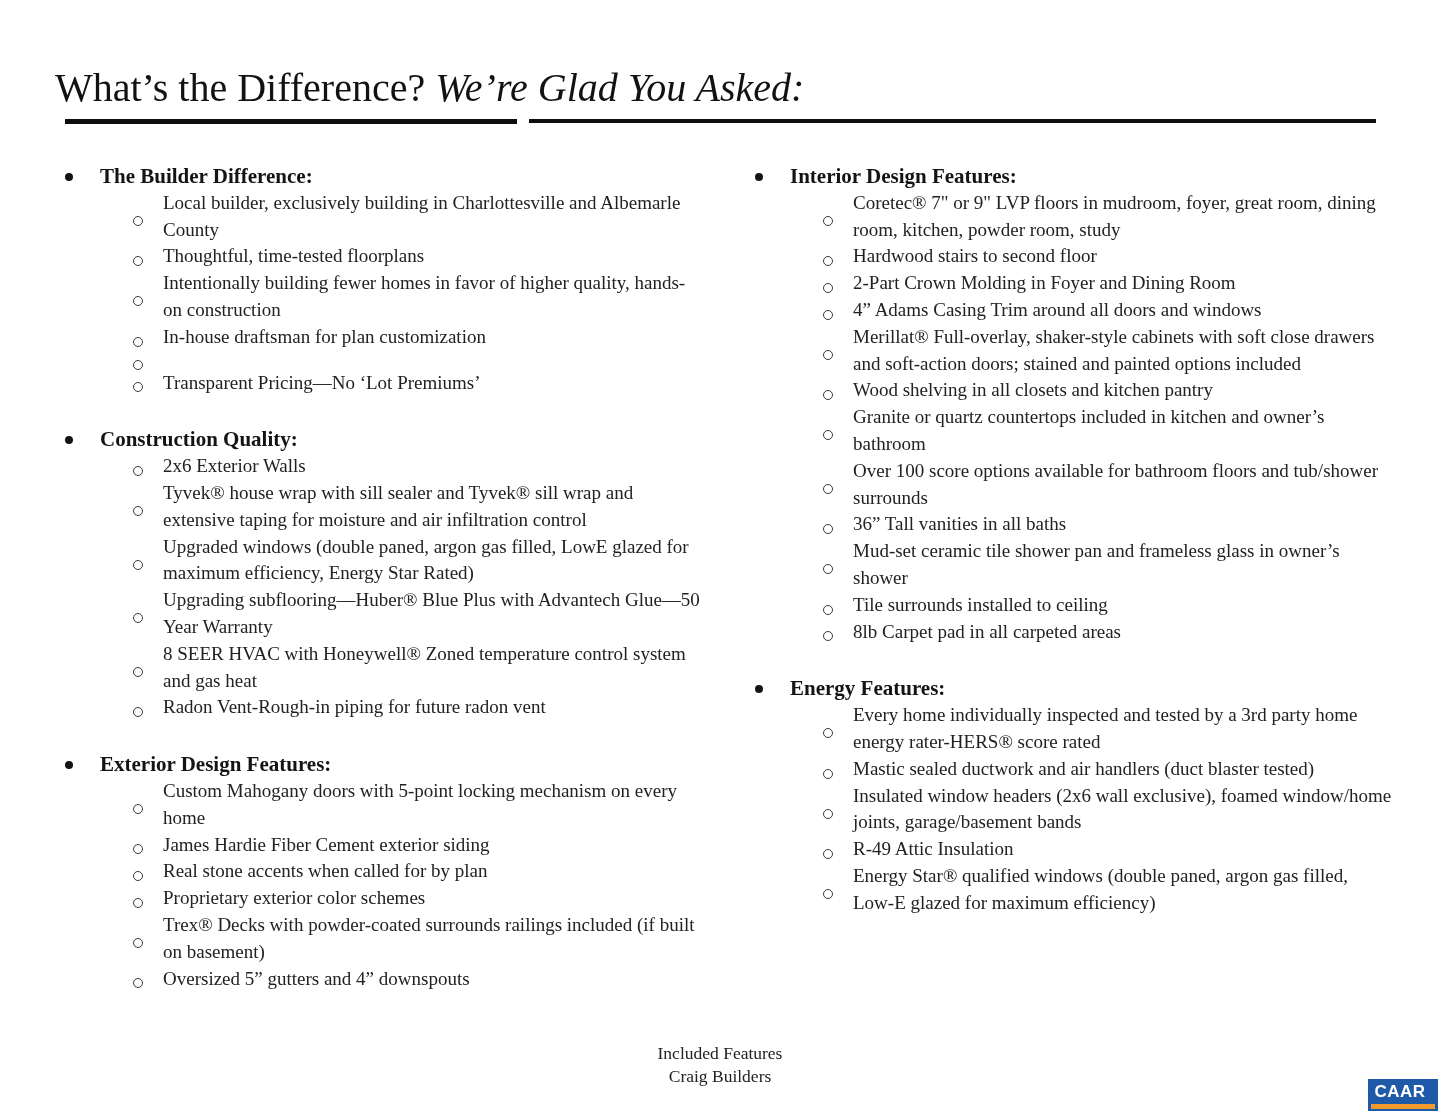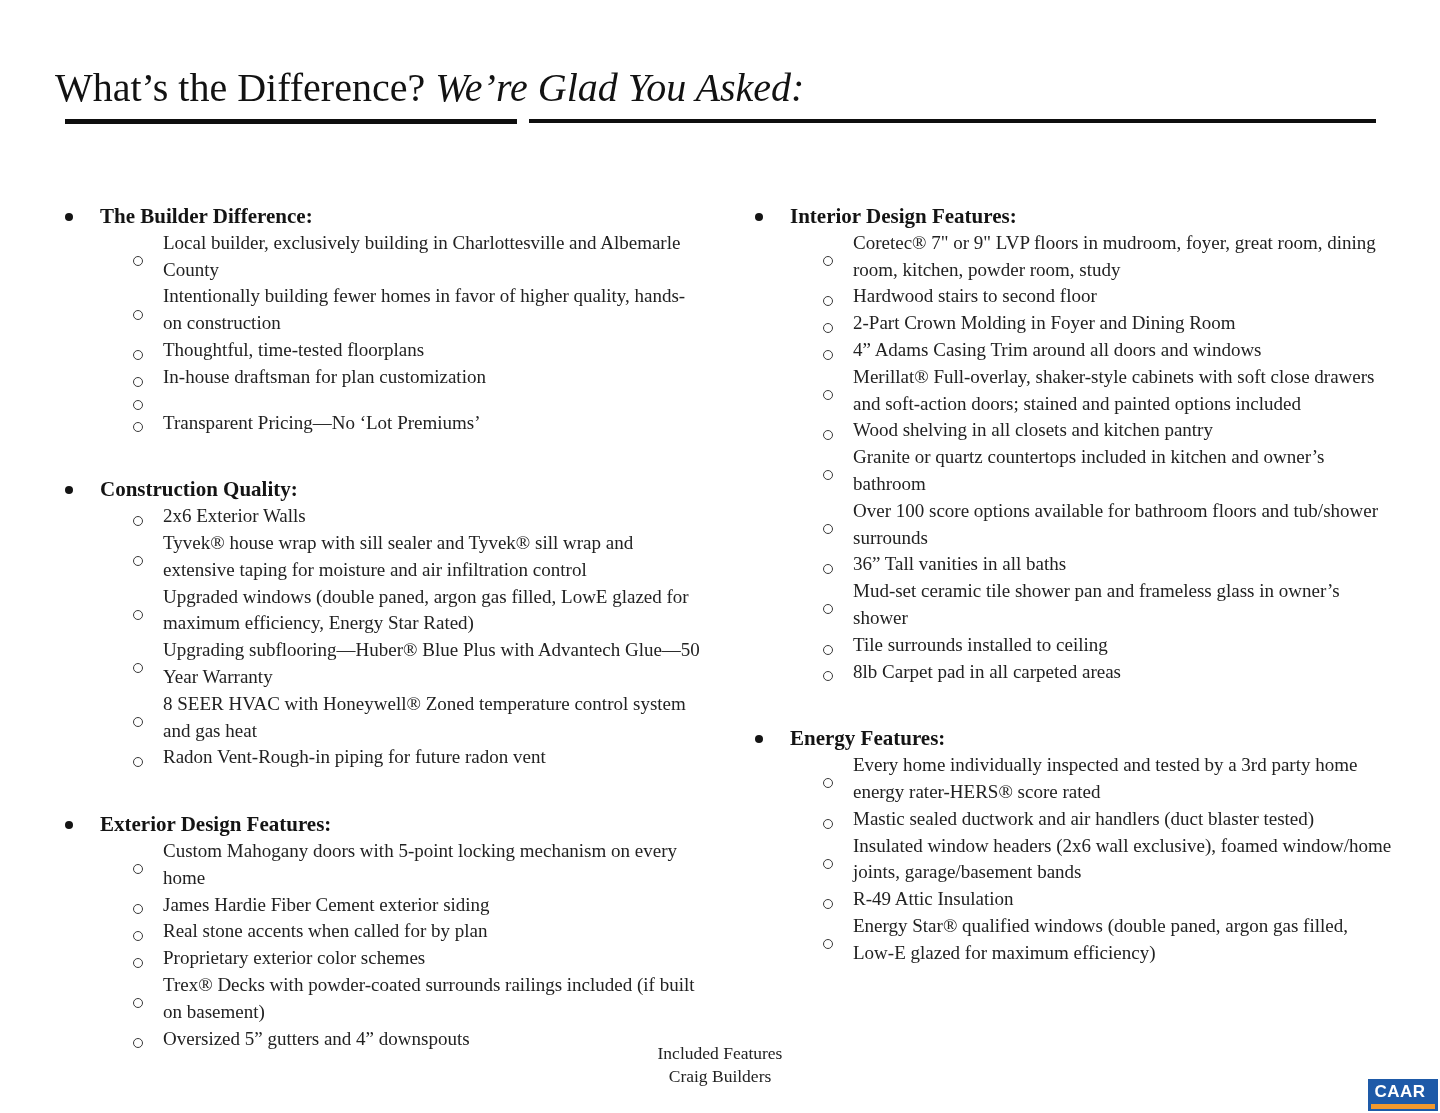--- a/index.html
+++ b/index.html
@@ -54,21 +54,20 @@
     font-size: 19px;
     line-height: 26.8px;
   }
   .col-left  { left: 65px;  width: 655px; }
   .col-right { left: 755px; width: 660px; }
 
   .section { margin: 0 0 30px 0; }
   .section-heading {
     display: flex;
     align-items: flex-start;
-    margin-top: 40px;
   }
   .bullet-dot {
     flex: 0 0 8px;
     width: 8px;
     height: 8px;
     border-radius: 50%;
     background: #141414;
     margin-top: 10px;
   }
   .heading-text {
@@ -159,26 +158,26 @@
       <h2 class="heading-text">The Builder Difference:</h2>
     </div>
     <ul class="items">
   <li class="item">
     <span class="circle-marker"></span>
     <span class="item-text">Local builder, exclusively building in Charlottesville and Albemarle County</span>
   </li>
 
   <li class="item">
     <span class="circle-marker"></span>
+    <span class="item-text">Thoughtful, time-tested floorplans</span>
+  </li>
+
+  <li class="item">
+    <span class="circle-marker"></span>
     <span class="item-text">Intentionally building fewer homes in favor of higher quality, hands-on construction</span>
-  </li>
-
-  <li class="item">
-    <span class="circle-marker"></span>
-    <span class="item-text">Thoughtful, time-tested floorplans</span>
   </li>
 
   <li class="item">
     <span class="circle-marker"></span>
     <span class="item-text">In-house draftsman for plan customization</span>
   </li>
 
   <li class="item">
     <span class="circle-marker"></span>
   </li>

